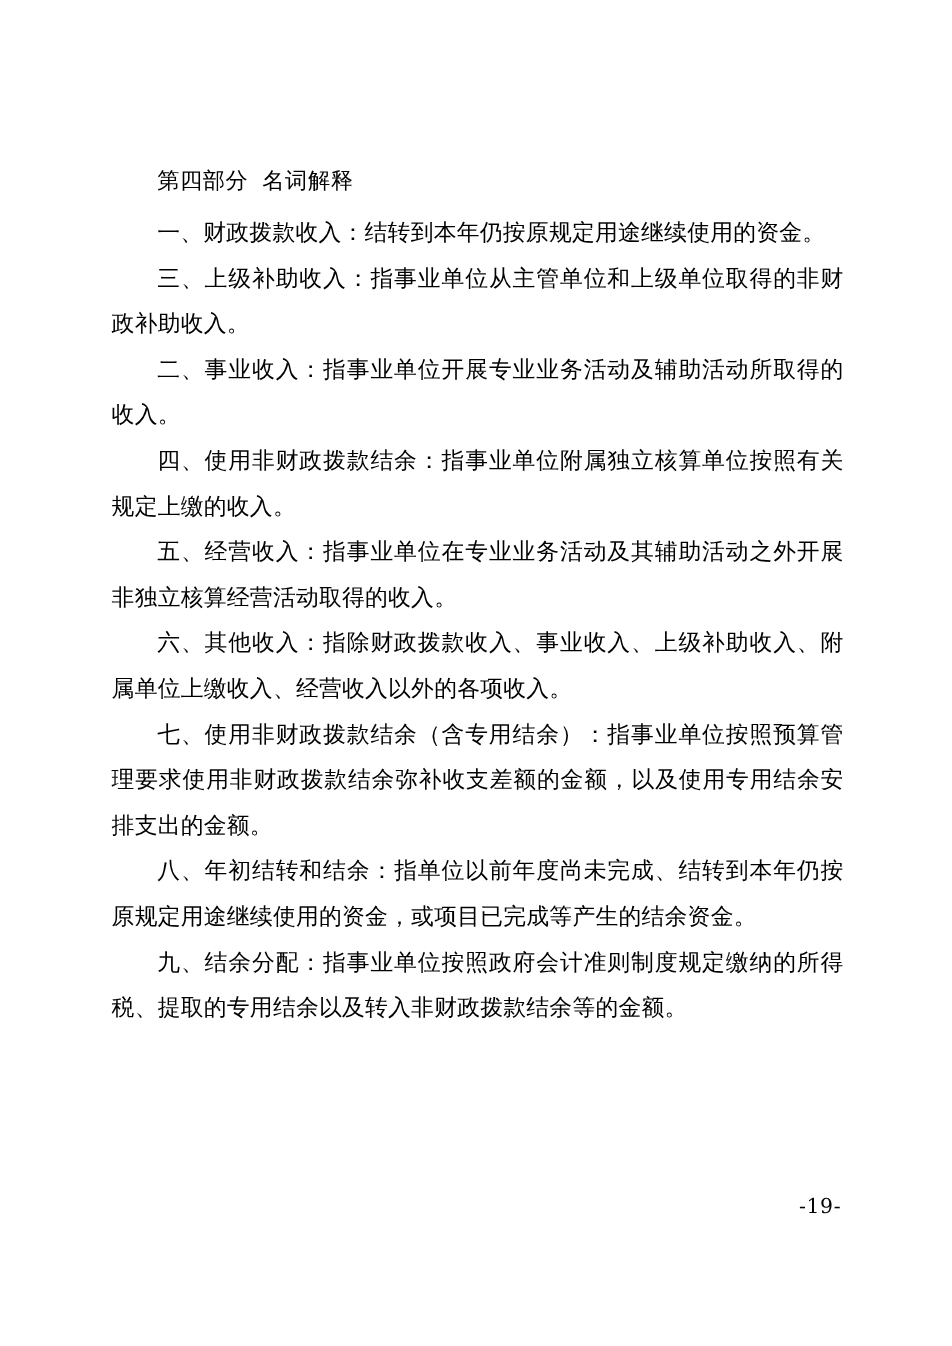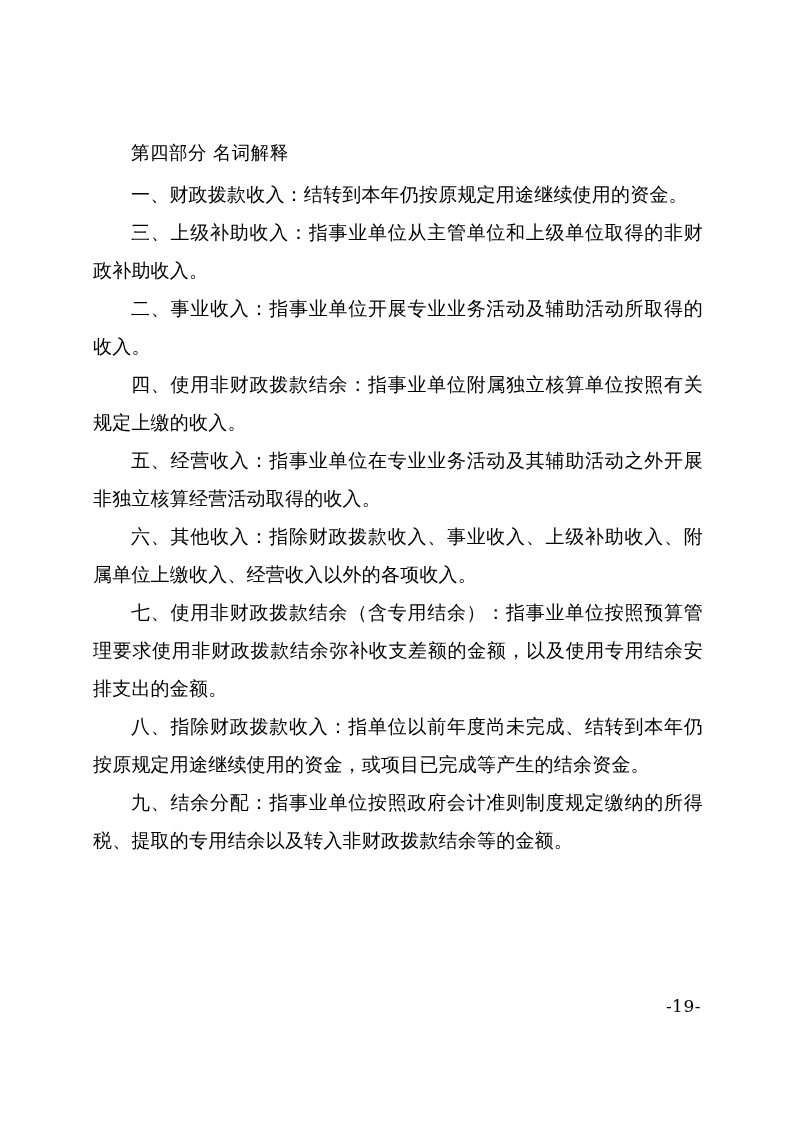--- a/index.html
+++ b/index.html
@@ -17,21 +17,21 @@
     font-family: "DejaVu Serif", "Liberation Serif", serif;
     color: #000000;
   }
   .content {
     position: absolute;
     left: 93px;
     top: 144px;
     width: 610px;
   }
   .section-title {
-    font-family: Liberation Sans, sans-serif;
+    font-family: Liberation Mono, monospace;
     font-size: 18.5px;
     line-height: 1.0;
     margin: 0 0 12px 0;
     text-indent: 38px;
     letter-spacing: 0.5px;
     font-weight: 400;
   }
   p.para {
     font-size: 19px;
     line-height: 38px;
@@ -77,21 +77,21 @@
     <p class="para">
       <span class="lead">五、经营收入：</span><span>指事业单位在专业业务活动及其辅助活动之外开展非独立核算经营活动取得的收入。</span>
     </p>
     <p class="para">
       <span class="lead">六、其他收入：</span><span>指除财政拨款收入、事业收入、上级补助收入、附属单位上缴收入、经营收入以外的各项收入。</span>
     </p>
     <p class="para">
       <span class="lead">七、使用非财政拨款结余（含专用结余）：</span><span>指事业单位按照预算管理要求使用非财政拨款结余弥补收支差额的金额，以及使用专用结余安排支出的金额。</span>
     </p>
     <p class="para">
-      <span class="lead">八、指除财政拨款收入：</span><span>指单位以前年度尚未完成、结转到本年仍按原规定用途继续使用的资金，或项目已完成等产生的结余资金。</span>
+      <span class="lead">八、年初结转和结余：</span><span>指单位以前年度尚未完成、结转到本年仍按原规定用途继续使用的资金，或项目已完成等产生的结余资金。</span>
     </p>
     <p class="para">
       <span class="lead">九、结余分配：</span><span>指事业单位按照政府会计准则制度规定缴纳的所得税、提取的专用结余以及转入非财政拨款结余等的金额。</span>
     </p>
   </div>
 
   <div class="page-number">-19-</div>
 </div>
 
 </body></html>

